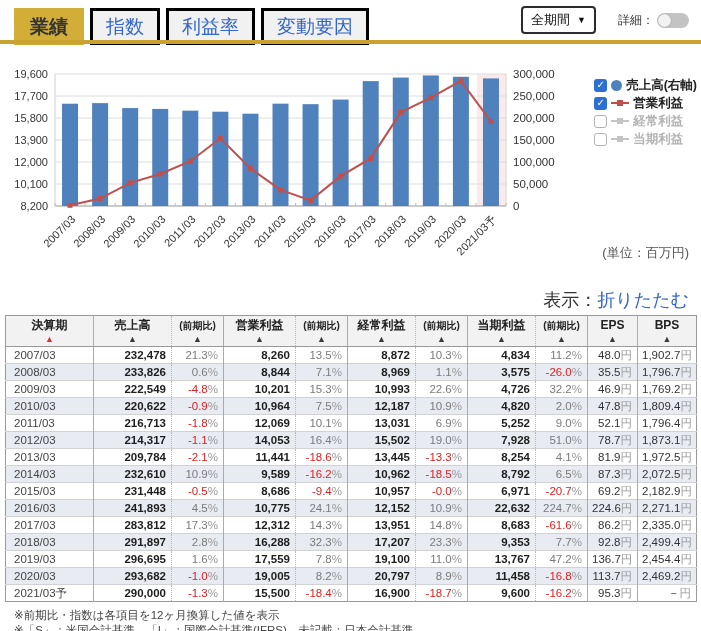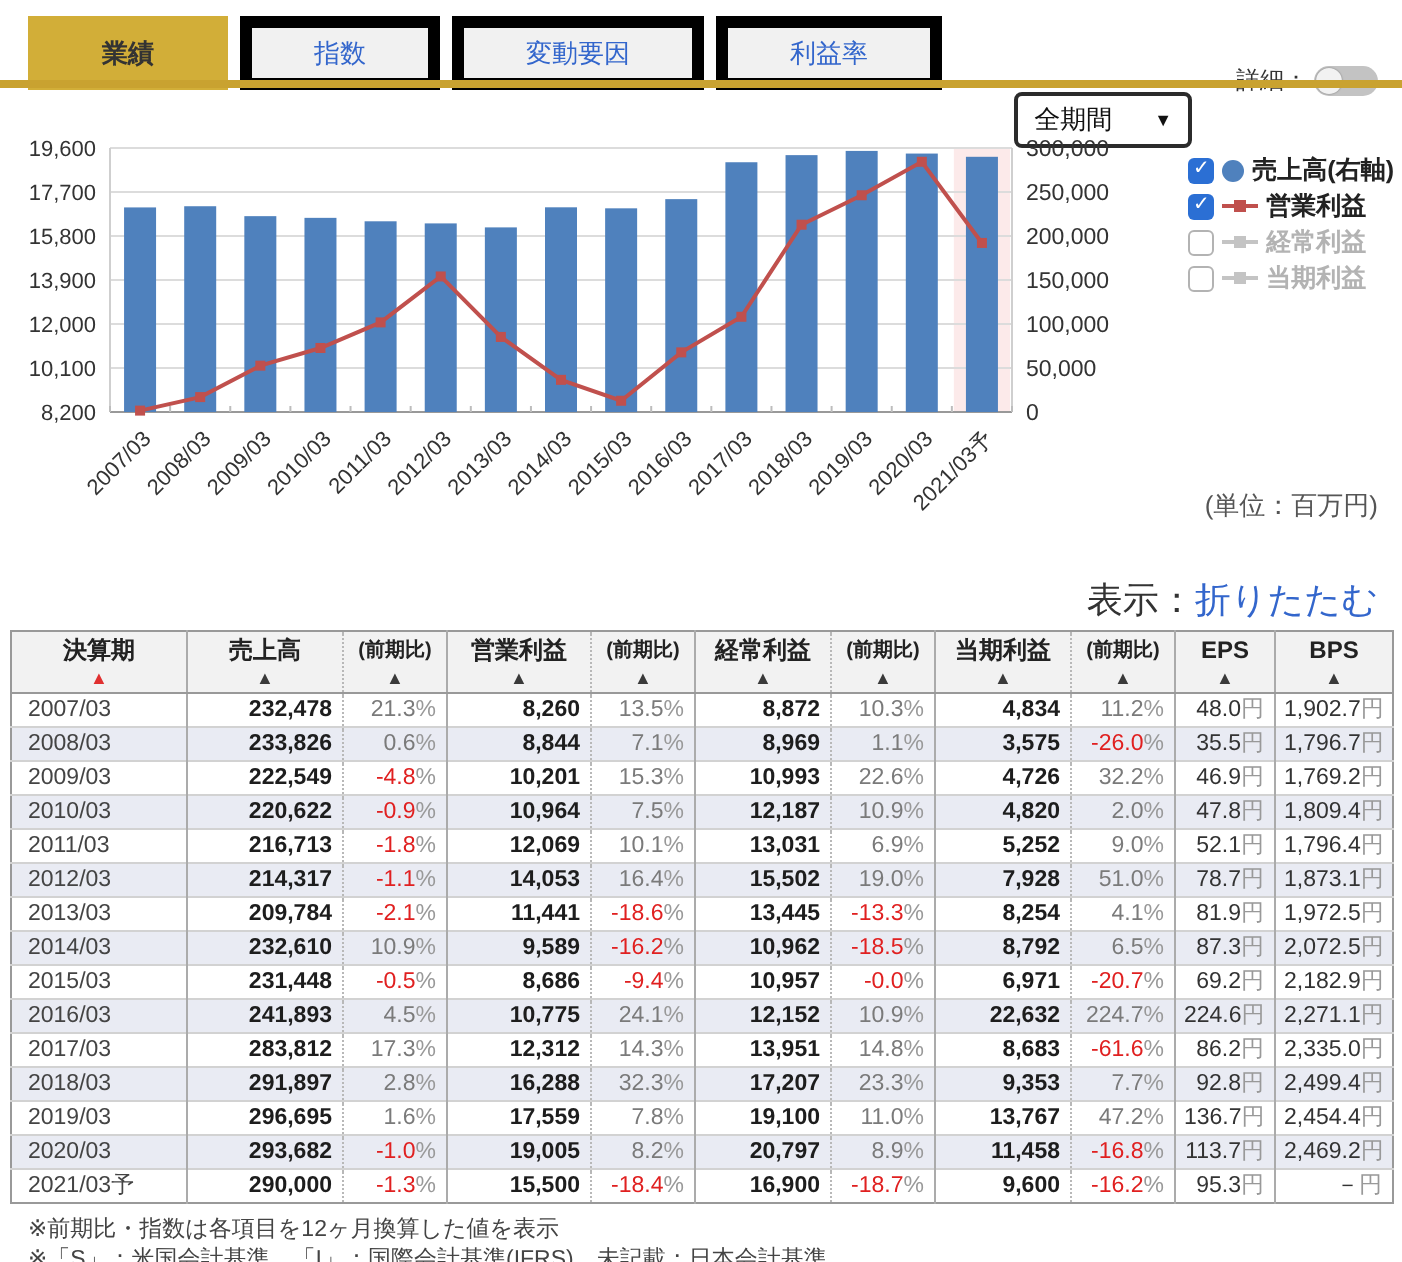--- a/index.html
+++ b/index.html
@@ -1,25 +1,25 @@
 <!DOCTYPE html>
 <html><head>
 <meta charset="utf-8">
 <style>
   html,body{margin:0;padding:0;background:#fff;}
   body{width:701px;height:631px;overflow:hidden;font-family:"Liberation Sans","DejaVu Sans",sans-serif;color:#333;}
 
   
   .tabbar{position:relative;height:44px;}
   .tabs{position:absolute;left:14px;top:8px;display:flex;gap:6px;}
-  .tab{font-size:13px;line-height:1;padding:6px 31px;background:#f1f1f1;color:#3366cc;border:6px solid #000000;cursor:pointer;white-space:nowrap;}
+  .tab{font-size:19px;line-height:1;padding:6px 13px;background:#f1f1f1;color:#3366cc;border:3px solid #000000;cursor:pointer;white-space:nowrap;}
   .tab.active{background:#d2ae38;border-color:#d2ae38;color:#333;font-weight:bold;}
   .gold-rule{position:absolute;left:0;right:0;bottom:0;height:4px;background:#c9a230;}
   .controls{position:absolute;right:12px;top:6px;display:flex;align-items:center;gap:22px;}
-  .select{display:flex;align-items:center;gap:21px;border:2px solid #2b2b2b;border-radius:4px;padding:3px 8px;font-size:13px;color:#111;cursor:pointer;background:#fff;margin-top:40px;}
+  .select{display:flex;align-items:center;gap:7px;border:2px solid #2b2b2b;border-radius:4px;padding:3px 8px;font-size:13px;color:#111;cursor:pointer;background:#fff;}
   .select .chev{font-size:9px;color:#111;}
   .detail{display:flex;align-items:center;font-size:12px;color:#333;gap:3px;}
   .toggle{position:relative;width:32px;height:15px;border-radius:8px;background:#c3c3c3;display:inline-block;cursor:pointer;}
   .toggle .knob{position:absolute;left:1px;top:1px;width:13px;height:13px;border-radius:50%;background:#f2f2f2;box-shadow:0 0 1px rgba(0,0,0,.4);}
 
   
   .chart-wrap{position:relative;height:234px;margin-top:8px;}
   .chart-wrap svg{position:absolute;left:0;top:0;}
   .legend{position:absolute;right:4px;top:24px;}
   .legend-item{display:flex;align-items:center;gap:4px;height:18px;font-size:12.5px;font-weight:bold;cursor:pointer;}
@@ -59,22 +59,22 @@
   
   .footnotes{padding:6px 0 0 14px;font-size:11.5px;color:#444;line-height:15px;}
 </style>
 </head>
 <body>
 
 <div class="tabbar">
   <div class="tabs" id="tabs">
       <div class="tab active">業績</div>
       <div class="tab">指数</div>
+      <div class="tab">利益率</div>
       <div class="tab">変動要因</div>
-      <div class="tab">利益率</div>
     </div>
   <div class="controls">
     <div class="select">
       <span>全期間</span>
       <span class="chev">▼</span>
     </div>
     <div class="detail">
       <span>詳細：</span>
       <span class="toggle">
           <span class="knob"></span>

